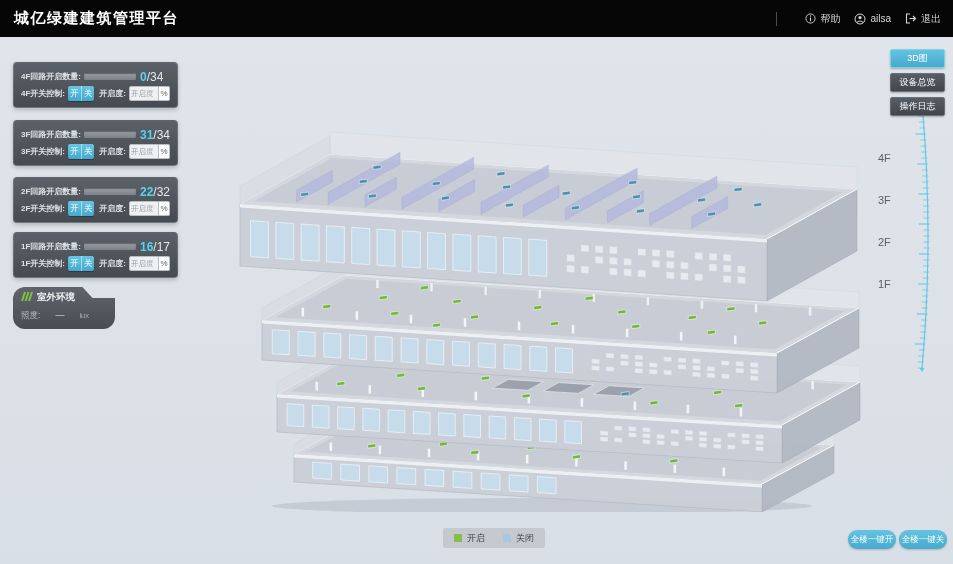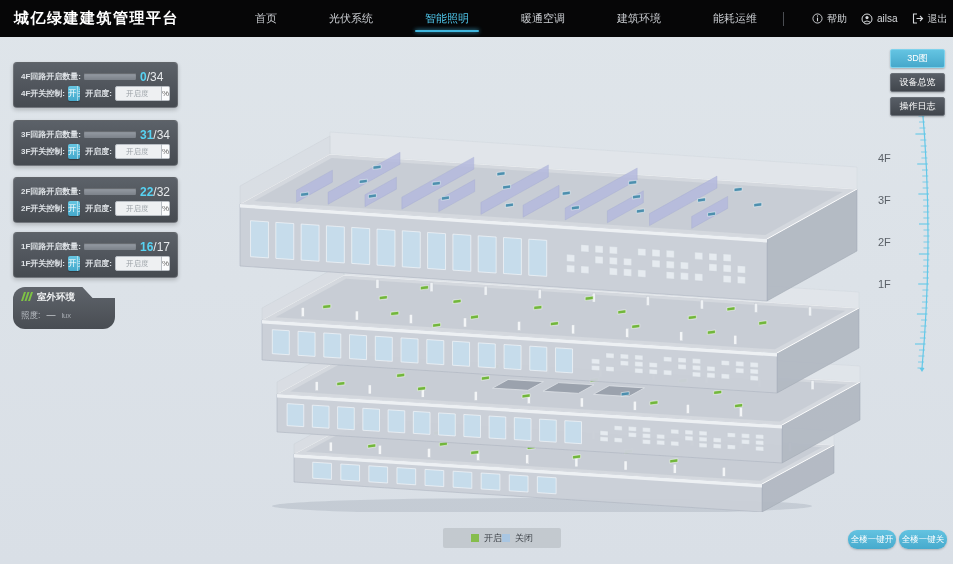--- a/index.html
+++ b/index.html
@@ -40,69 +40,61 @@
     border-radius:1px; box-shadow:inset 0 1px 1px rgba(0,0,0,.35); overflow:hidden; }
   .pfill { height:100%;
     background:repeating-linear-gradient(90deg,#53c8ea 0px,#53c8ea 2.5px,rgba(0,0,0,0) 2.5px,rgba(0,0,0,0) 4px); }
   .pcount { font-size:12px; white-space:nowrap; }
   .pcount .open { color:#57d2f2; font-weight:bold; }
   .pcount .total { color:#e6e9ec; }
   .swgroup { display:flex; margin:0 5px 0 3px; border-radius:2px; overflow:hidden; box-shadow:0 1px 1px rgba(0,0,0,.3); }
   .swbtn { width:17px; height:15px; font-size:8.5px; color:#fff; display:flex; align-items:center; justify-content:center;
     background:linear-gradient(180deg,#66c6e2,#45a9cc); cursor:pointer; }
   .swbtn + .swbtn { border-left:1px solid rgba(255,255,255,.45); }
-  .dim-input { width:47px; height:15px; font-size:7.5px; border:1px solid #b9bec4; border-radius:2px 0 0 2px;
-    background:#eef0f2; color:#555; padding:0 10px; outline:none; font-family:inherit; }
+  .dim-input { width:30px; height:15px; font-size:7.5px; border:1px solid #b9bec4; border-radius:2px 0 0 2px;
+    background:#eef0f2; color:#555; padding:0 1px; outline:none; font-family:inherit; }
   .dim-input::placeholder { color:#9aa0a6; }
   .pct-btn { width:14px; height:15px; font-size:8px; color:#666; background:#fbfcfd; border:1px solid #b9bec4;
     border-left:none; border-radius:0 2px 2px 0; display:flex; align-items:center; justify-content:center; cursor:pointer; }
 
   
   .outdoor { position:absolute; left:13px; top:287px; width:102px; height:42px; z-index:15;
     background:linear-gradient(180deg,rgba(78,83,90,.88),rgba(52,56,62,.88));
     clip-path:polygon(0 0,68% 0,78% 26%,100% 26%,100% 100%,5% 100%,0 88%);
     border-radius:12px; padding:4px 8px; }
   .out-title { display:flex; align-items:center; gap:4px; color:#f2f4f5; font-size:9.5px; font-weight:bold; }
-  .out-row { margin-top:6px; display:flex; align-items:baseline; gap:6px; color:#b9bec4; font-size:8.5px; }
+  .out-row { margin-top:6px; display:flex; align-items:baseline; gap:15px; color:#b9bec4; font-size:8.5px; }
   .out-val { color:#d8dce0; font-size:9px; }
   .out-unit { font-size:7.5px; color:#a8adb3; }
 
   
   .building { position:absolute; left:222px; top:92px; z-index:5; }
   .floor-labels { position:absolute; left:878px; top:0; z-index:10; }
   .flabel-3d { position:absolute; left:0; font-size:11px; color:#5b6168; }
   .ruler { position:absolute; left:906px; top:94px; z-index:10; cursor:pointer; }
 
   
-  .legend { position:absolute; left:443px; top:528px; height:20px; padding:0 28px; display:flex; align-items:center; 
+  .legend { position:absolute; left:443px; top:528px; height:20px; padding:0 11px; display:flex; align-items:center; gap:18px;
     background:rgba(176,182,188,.55); border-radius:2px; z-index:20; }
   .lg-item { display:flex; align-items:center; gap:5px; font-size:9px; color:#3f444a; white-space:nowrap; }
   .lg-swatch { width:8px; height:8px; display:inline-block; }
 
   
   .bulk { position:absolute; right:6px; top:530px; display:flex; gap:3px; z-index:20; }
   .bulk-btn { width:48px; height:19px; font-size:8.5px; color:#fff; display:flex; align-items:center; justify-content:center;
     background:linear-gradient(180deg,#63c3e1,#47aacd); border-radius:9px; cursor:pointer; white-space:nowrap;
     box-shadow:0 1px 2px rgba(0,0,0,.2); }
 </style>
 </head>
 <body>
 
 <div class="stage">
 
   <div class="header">
     <div class="brand">城亿绿建建筑管理平台</div>
-    <div class="nav">
-      <div class="nav-item">首页</div>
-      <div class="nav-item">光伏系统</div>
-      <div class="nav-item active">智能照明</div>
-      <div class="nav-item">暖通空调</div>
-      <div class="nav-item">建筑环境</div>
-      <div class="nav-item">能耗运维</div>
-    </div>
     <div class="header-right">
       <div class="hdr-divider"></div>
       <div class="hdr-link">
         <span>
           <svg width="11" height="11" viewBox="0 0 12 12">
               <circle cx="6" cy="6" r="5" fill="none" stroke="#d6d9dc" stroke-width="1"></circle>
               <rect x="5.4" y="5" width="1.2" height="4" fill="#d6d9dc"></rect>
               <rect x="5.4" y="2.6" width="1.2" height="1.4" fill="#d6d9dc"></rect>
             </svg>
         </span>

